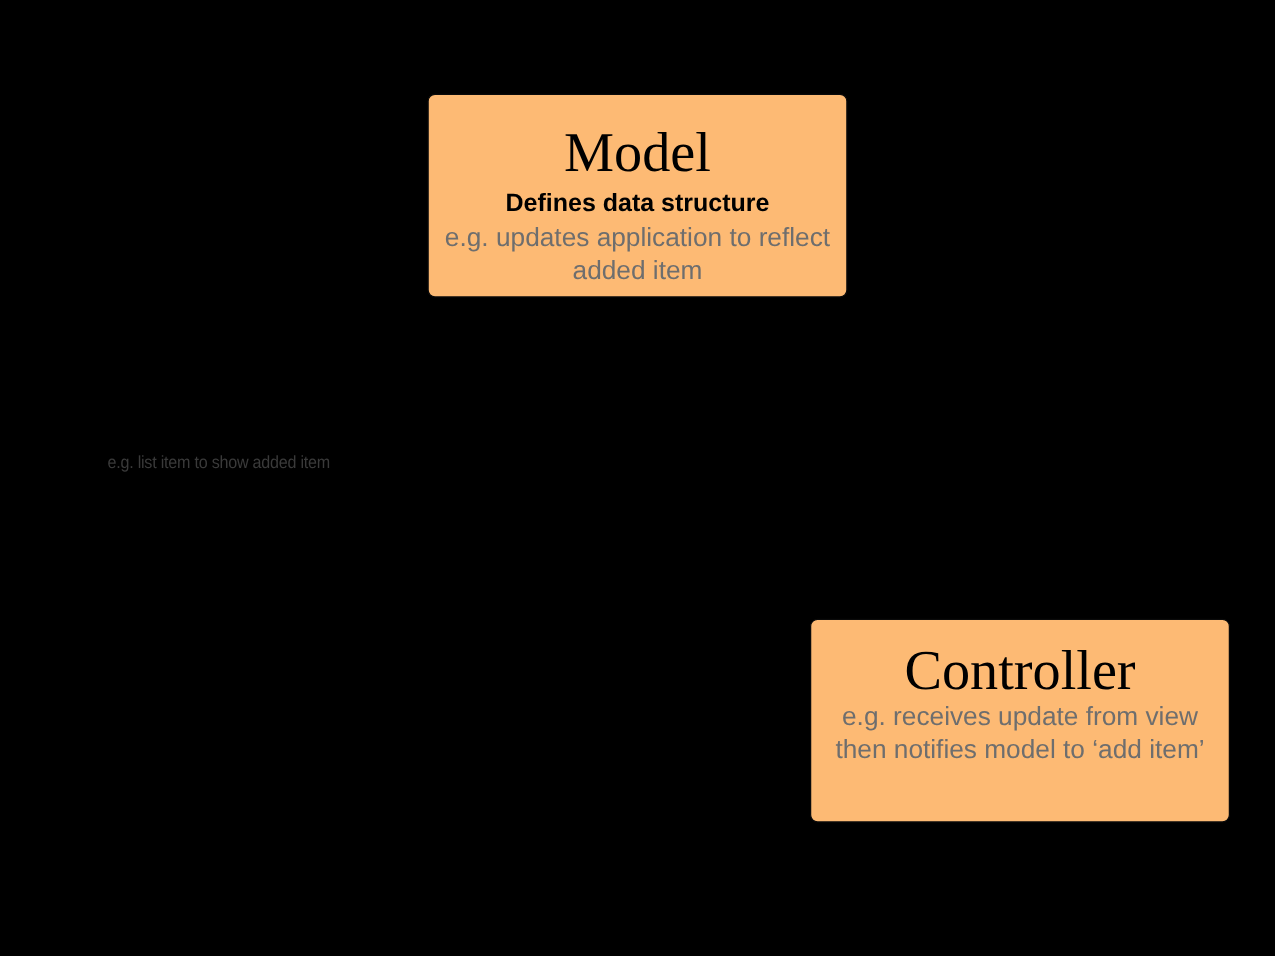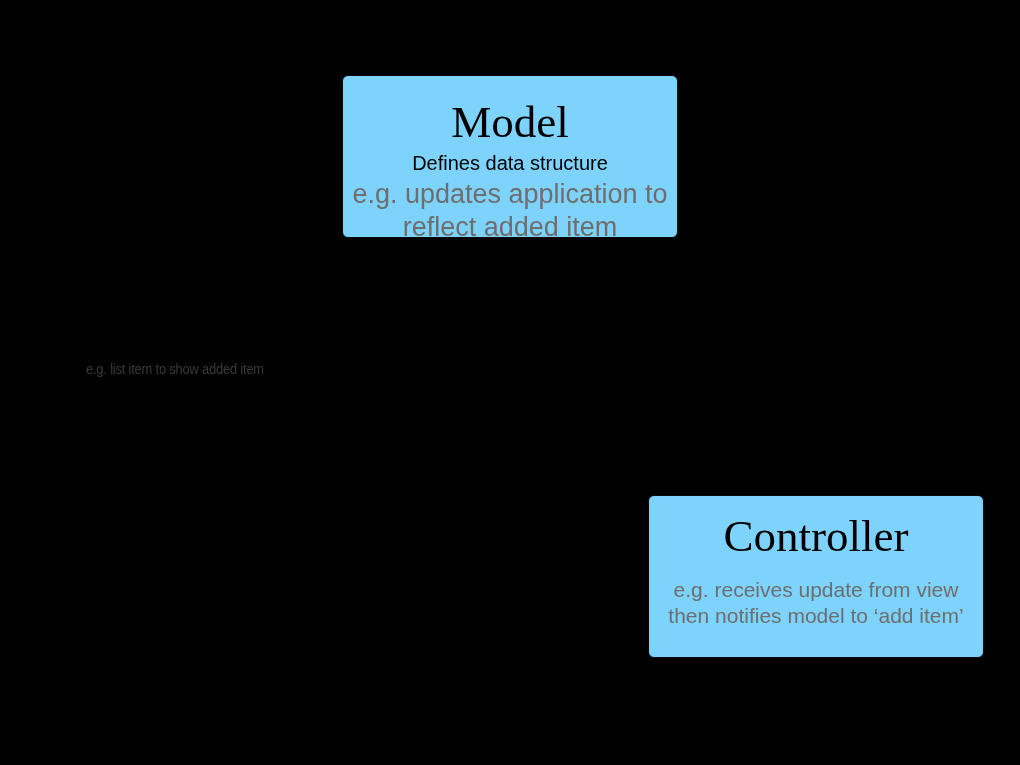--- a/index.html
+++ b/index.html
@@ -18,39 +18,39 @@
   #slide {
     position: relative;
     width: 1020px;
     height: 765px;
     background: #000000;
   }
 
   
   .card {
     position: absolute;
-    background: #7dd3fc;
+    background: #fdba74;
     border: 1px solid #0a0a0a;
     border-radius: 6px;
     box-sizing: border-box;
     text-align: center;
     overflow: hidden;
   }
 
   .card-title {
     font-family: "Liberation Serif", "DejaVu Serif", serif;
     color: #000000;
     font-weight: 400;
     line-height: 1.0;
     letter-spacing: 0px;
   }
 
   .card-subtitle {
     font-family: "Liberation Sans", sans-serif;
-    font-weight: 400;
+    font-weight: 700;
     color: #000000;
     line-height: 1.1;
   }
 
   .card-note {
     font-family: "Liberation Sans", sans-serif;
     font-weight: 400;
     color: #6e6e6e;
     line-height: 1.22;
   }
@@ -64,21 +64,21 @@
   }
   #card-model .card-title {
     font-size: 45px;
     margin-top: 24px;
   }
   #card-model .card-subtitle {
     font-size: 20px;
     margin-top: 7px;
   }
   #card-model .card-note {
-    font-size: 27px;
+    font-size: 21px;
     margin-top: 4px;
     padding: 0 6px;
   }
 
   
   #card-view {
     left: 36px;
     top: 495px;
     width: 336px;
     height: 163px;
@@ -107,21 +107,21 @@
   #card-controller .card-title {
     font-size: 45px;
     margin-top: 18px;
   }
   #card-controller .card-subtitle {
     font-size: 20px;
     margin-top: 4px;
   }
   #card-controller .card-note {
     font-size: 21px;
-    margin-top: 18px;
+    margin-top: 2px;
     padding: 0 2px;
   }
 
   
   #annotation-list-item {
     position: absolute;
     left: 86px;
     top: 361px;
     font-family: "Liberation Sans", sans-serif;
     font-size: 14px;

